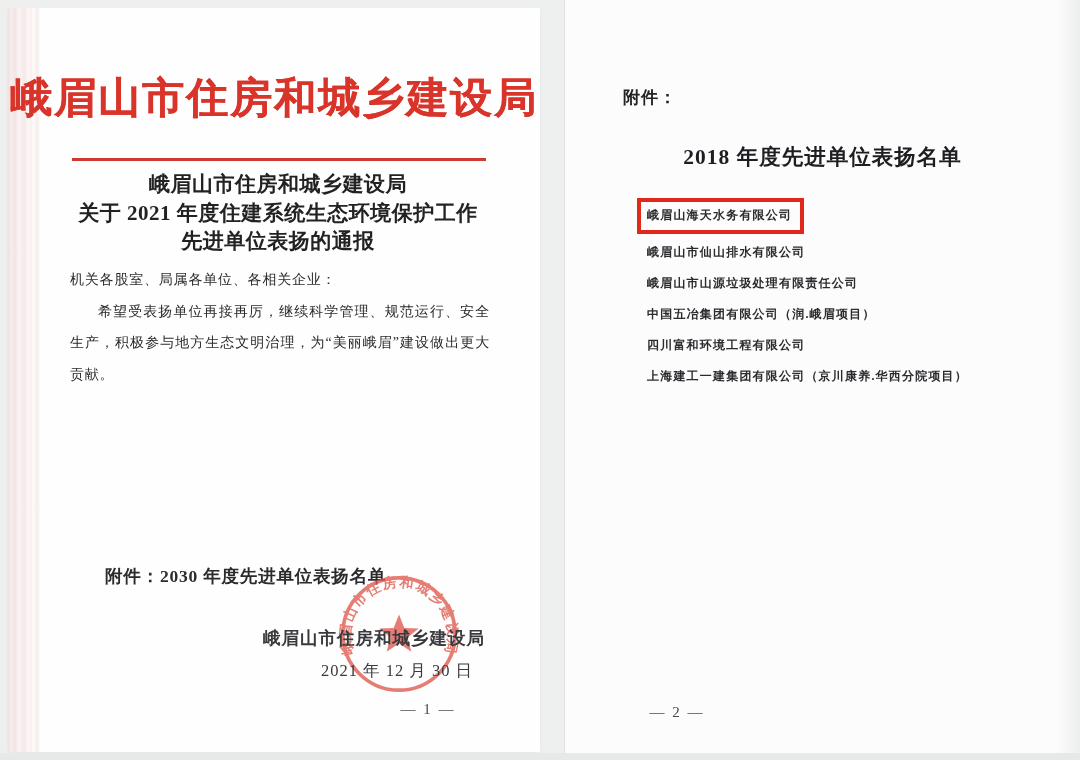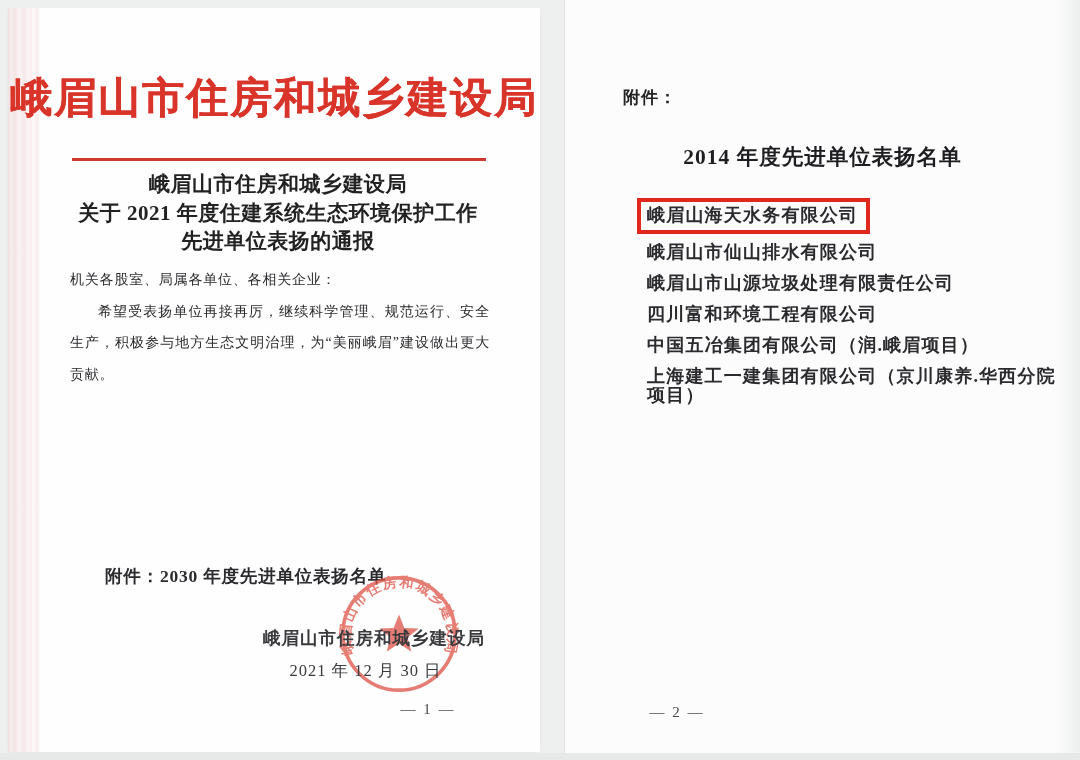--- a/index.html
+++ b/index.html
@@ -59,21 +59,21 @@
     position: absolute; left: 330px; top: 565px; width: 122px; height: 122px;
     opacity: 0.78;
   }
   .signer {
     position: absolute; left: 250px; top: 618px; width: 232px;
     text-align: center; font-size: 17.5px; font-weight: bold;
     letter-spacing: 1px; color: #3a3a3e;
   }
   .sign-date {
     position: absolute; left: 250px; top: 652px; width: 215px;
-    text-align: center; font-size: 16.5px; letter-spacing: 1px; color: #3a3a3e;
+    text-align: right; font-size: 16.5px; letter-spacing: 1px; color: #3a3a3e;
   }
   .pagenum-1 {
     position: absolute; left: 360px; top: 693px; width: 120px;
     text-align: center; font-size: 15px; color: #4a4a4e; letter-spacing: 2px;
   }
 
   
   .page-right {
     position: absolute; left: 541px; top: 0; width: 516px; height: 760px;
     background: #fcfcfc;
@@ -87,21 +87,21 @@
   .list-title {
     position: absolute; left: 0; top: 142px; width: 100%;
     text-align: center; font-size: 21.5px; font-weight: bold;
     letter-spacing: 1px; color: #1e1e22;
   }
   .company-list {
     position: absolute; left: 82px; top: 198px; width: 420px;
     list-style: none;
   }
   .company-list li {
-    font-size: 18px; font-weight: bold; letter-spacing: 1.2px;
+    font-size: 12px; font-weight: bold; letter-spacing: 1.2px;
     color: #2b2b2f; margin-bottom: 12px; line-height: 19px;
     width: fit-content;
   }
   .company-list li.hl {
     border: 4px solid #e0281c;
     padding: 4px 8px 5px 6px;
     margin-left: -10px; margin-bottom: 9px;
   }
   .pagenum-2 {
     position: absolute; left: 62px; top: 704px; width: 100px;
@@ -159,28 +159,28 @@
       <div class="signer">峨眉山市住房和城乡建设局</div>
       <div class="sign-date">2021 年 12 月 30 日</div>
     </div>
 
     <div class="pagenum-1">— 1 —</div>
   </div>
 
   <div class="page-right">
     <div class="attach-label">附件：</div>
 
-    <div class="list-title">2014 年度先进单位表扬名单</div>
+    <div class="list-title">2018 年度先进单位表扬名单</div>
 
     <ul class="company-list">
       <li class="hl">峨眉山海天水务有限公司</li>
       <li>峨眉山市仙山排水有限公司</li>
       <li>峨眉山市山源垃圾处理有限责任公司</li>
+      <li>中国五冶集团有限公司（润.峨眉项目）</li>
       <li>四川富和环境工程有限公司</li>
-      <li>中国五冶集团有限公司（润.峨眉项目）</li>
       <li>上海建工一建集团有限公司（京川康养.华西分院项目）</li>
     </ul>
 
     <div class="pagenum-2">— 2 —</div>
   </div>
 
   <div class="edge-top"></div>
   <div class="edge-bottom"></div>
   <div class="edge-right"></div>
 </div>

